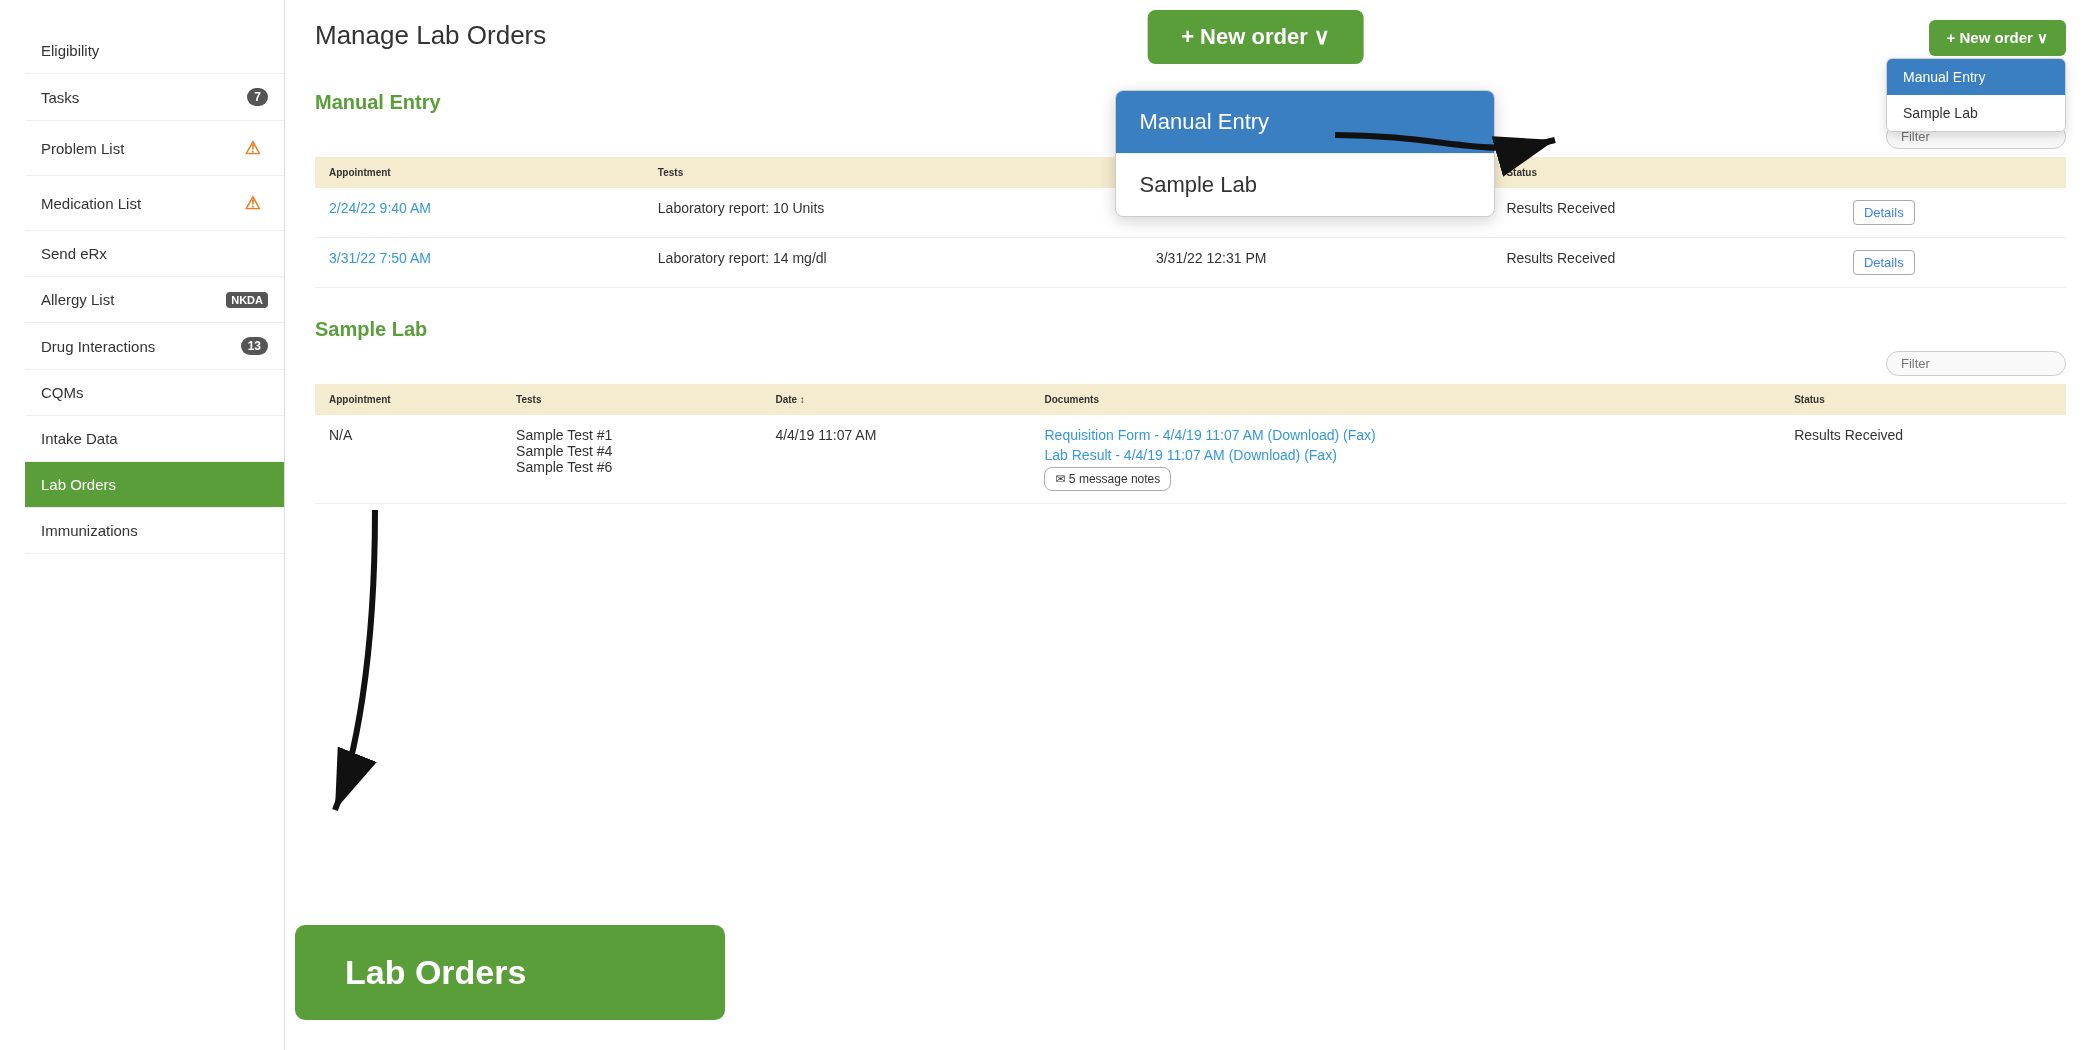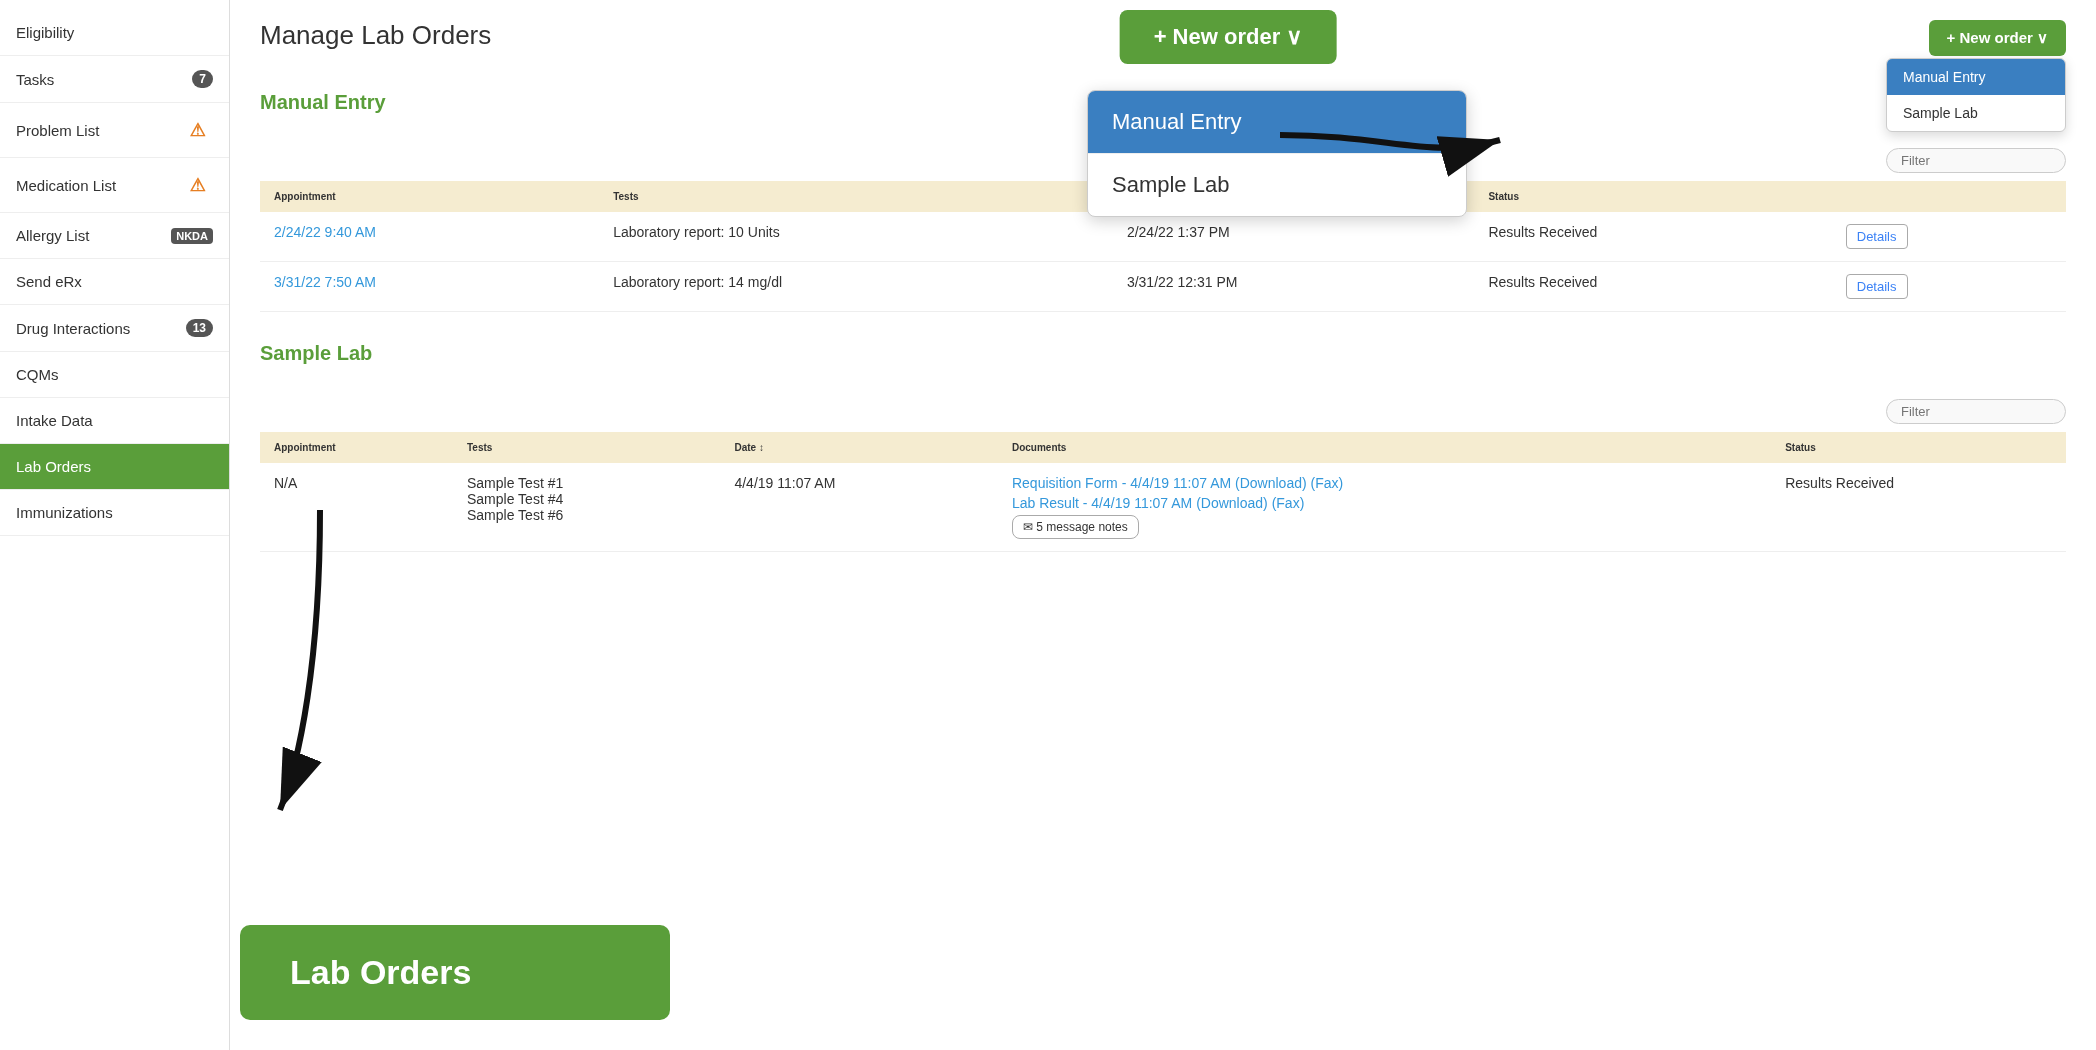--- a/index.html
+++ b/index.html
@@ -1,25 +1,26 @@
 <!DOCTYPE html>
 <html><head>
   <meta charset="utf-8">
   <style>
     * { box-sizing: border-box; margin: 0; padding: 0; }
     body { font-family: Arial, sans-serif; background: #fff; display: flex; width: 2096px; min-height: 1050px; overflow: hidden; }
 
     
     .sidebar {
-      width: 230px;
+      width: 260px;
       min-height: 1050px;
       background: #fff;
       border-right: 1px solid #ddd;
       flex-shrink: 0;
-      padding-top: 10px;
+      padding-top: 28px;
+      margin-left: 25px;
     }
     .sidebar-item {
       display: flex;
       align-items: center;
       justify-content: space-between;
       padding: 14px 16px;
       border-bottom: 1px solid #eee;
       cursor: pointer;
       font-size: 15px;
       color: #333;
@@ -77,21 +78,20 @@
       margin-bottom: 8px;
     }
     .filter-input {
       border: 1px solid #ccc;
       border-radius: 15px;
       padding: 4px 14px;
       font-size: 13px;
       color: #6d28d9;
       background: #f9f9f9;
       width: 180px;
-      margin-top: 24px;
     }
 
     
     .lab-table {
       width: 100%;
       border-collapse: collapse;
       margin-bottom: 30px;
     }
     .lab-table thead tr {
       background: #f5ecd0;
@@ -270,25 +270,25 @@
     </div>
     <div class="sidebar-item">
       <span>Problem List</span>
       <span class="badge orange">⚠</span>
     </div>
     <div class="sidebar-item">
       <span>Medication List</span>
       <span class="badge orange">⚠</span>
     </div>
     <div class="sidebar-item">
+      <span>Send eRx</span>
+    </div>
+    <div class="sidebar-item">
       <span>Allergy List</span>
       <span class="badge nkda">NKDA</span>
-    </div>
-    <div class="sidebar-item">
-      <span>Send eRx</span>
     </div>
     <div class="sidebar-item">
       <span>Drug Interactions</span>
       <span class="badge">13</span>
     </div>
     <div class="sidebar-item">
       <span>CQMs</span>
     </div>
     <div class="sidebar-item">
       <span>Intake Data</span>

